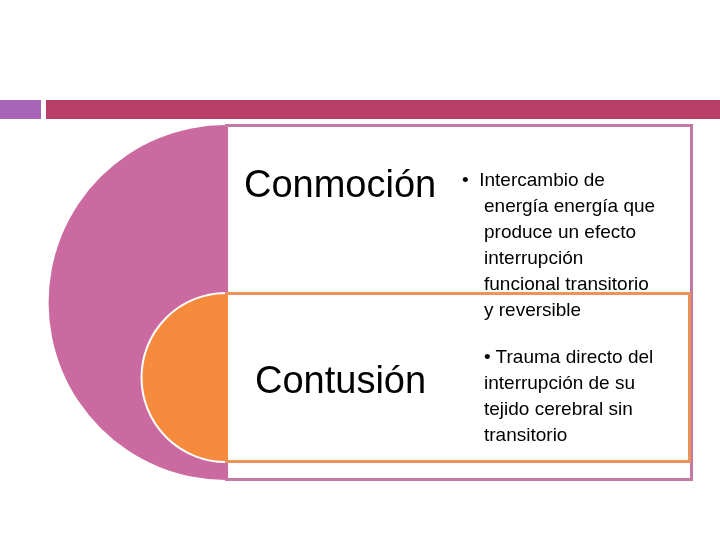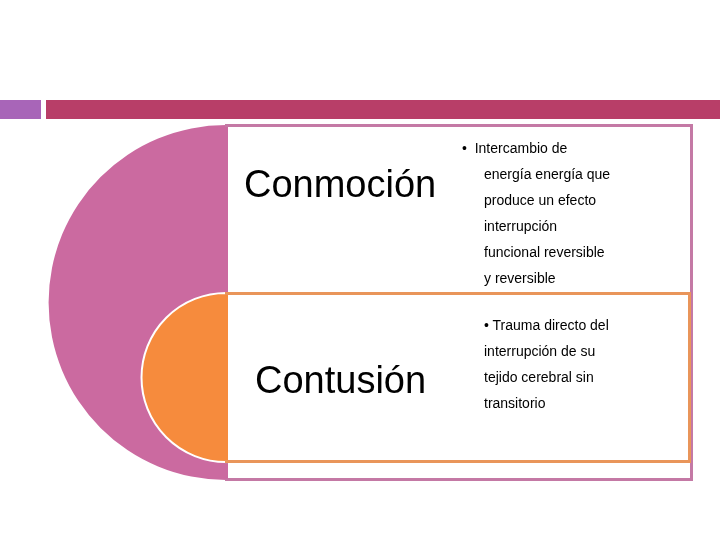--- a/index.html
+++ b/index.html
@@ -10,21 +10,21 @@
   .accent-square { position: absolute; left: 0; top: 100px; width: 41px; height: 19px; }
   .accent-bar { position: absolute; left: 46px; top: 100px; width: 674px; height: 19px; }
 
   .diagram { position: absolute; left: 0; top: 0; width: 720px; height: 540px; }
   .shape-svg { position: absolute; left: 0; top: 0; }
 
   .label-big {
     position: absolute; font-size: 38px; line-height: 1; white-space: nowrap; text-align: center;
   }
   .desc {
-    position: absolute; font-size: 14px; line-height: 26px;
+    position: absolute; font-size: 19px; line-height: 26px; margin-top: 32px;
   }
   .desc-1 { left: 462px; top: 135px; width: 230px; }
   .desc-1 .first { text-indent: -18px; padding-left: 18px; display: block; }
   .desc-1 .wrap { padding-left: 22px; display: block; }
   .desc-2 { left: 484px; top: 312px; width: 225px; }
 </style>
 </head>
 <body>
 
 <div class="accent-square" style="background:#a865b8;"></div>
@@ -46,21 +46,21 @@
     <rect x="225" y="464" width="3" height="15" fill="#cb6aa0"></rect>
   </svg>
 
   <div class="label-big" style="left:244px; top:165px;">Conmoción</div>
 
   <div class="desc desc-1">
     <span class="first"><span>•</span>&nbsp;&nbsp;<span>Intercambio de</span></span>
     <span class="wrap">energía energía que</span>
     <span class="wrap">produce un efecto</span>
     <span class="wrap">interrupción</span>
-    <span class="wrap">funcional reversible</span>
+    <span class="wrap">funcional transitorio</span>
     <span class="wrap">y reversible</span>
   </div>
 
   <div class="label-big" style="left:255px; top:361px;">Contusión</div>
 
   <div class="desc desc-2">
     <div><span>•</span> <span>Trauma directo del</span></div>
     <div>interrupción de su</div>
     <div>tejido cerebral sin</div>
     <div>transitorio</div>

